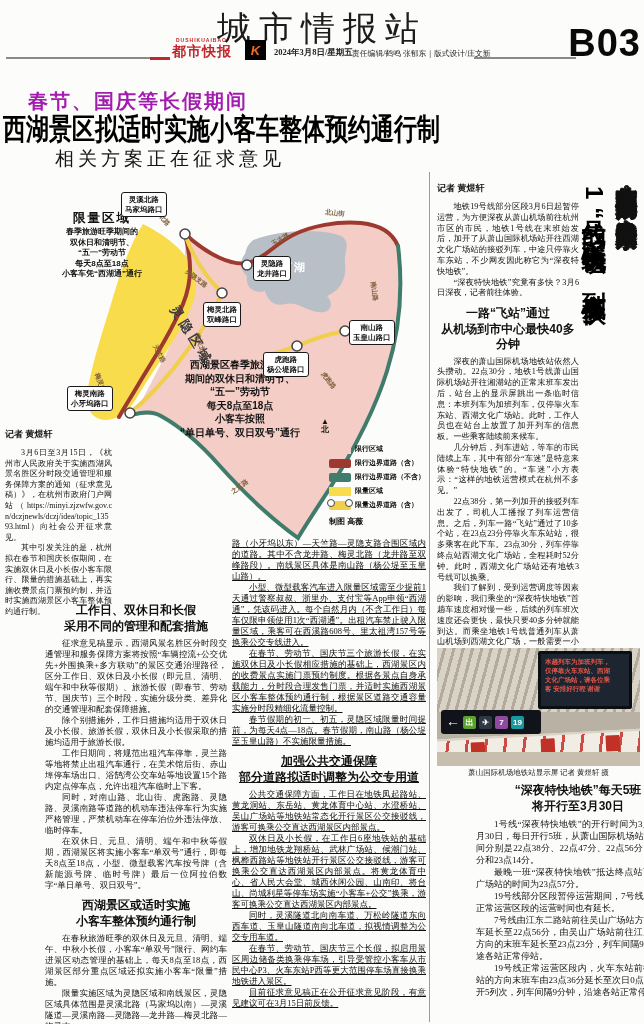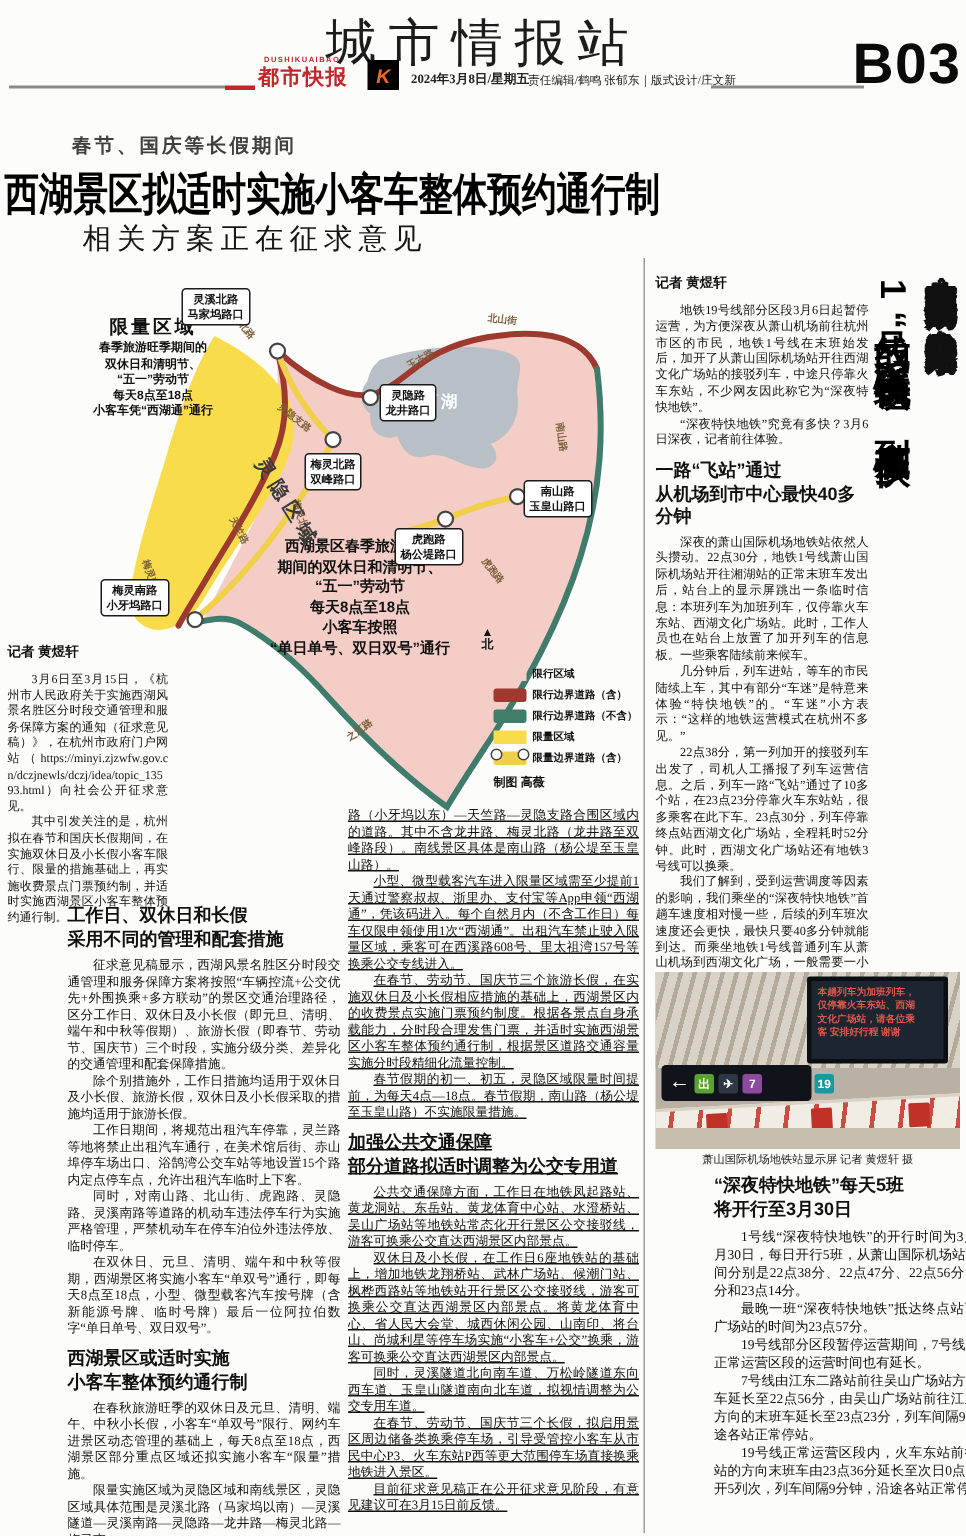--- a/index.html
+++ b/index.html
@@ -16,22 +16,22 @@
       color:#c1272d;letter-spacing:1px;}
   .brand-bar{left:150px;top:57px;width:20px;height:3px;background:#c1272d;}
   .k-box{left:245px;top:40px;width:21px;height:20px;background:#000;color:#f26a21;
       font-family:"Liberation Sans",sans-serif;font-weight:900;font-style:italic;font-size:13px;
       display:flex;align-items:center;justify-content:center;}
   .edition-date{left:274px;top:47px;font-size:8.5px;font-weight:700;color:#222;}
   .editor-credits{left:352px;top:47.5px;font-size:7.8px;color:#222;}
   .page-no{right:3px;top:22px;font-family:"Liberation Sans",sans-serif;font-size:38px;font-weight:900;
       color:#0a0a0a;letter-spacing:1px;}
   
-  .kicker{left:48px;top:88px;font-family:"Liberation Sans",sans-serif;font-size:13px;font-weight:600;
-      letter-spacing:2px;color:#404040;}
+  .kicker{left:28px;top:88px;font-family:"Liberation Sans",sans-serif;font-size:20px;font-weight:600;
+      letter-spacing:2px;color:#a21caf;}
   .headline{left:3px;top:110px;font-family:"Liberation Sans",sans-serif;font-size:23px;font-weight:900;
       white-space:nowrap;transform:scaleY(1.28);transform-origin:left top;color:#000;}
   .deck{left:42px;top:146px;font-size:19px;letter-spacing:4px;color:#151515;margin-left:13px;}
   .v-divider{left:429px;top:172px;width:1px;height:850px;background:#9a9a9a;}
   
   .map{left:35px;top:176px;width:390px;height:370px;}
   .map svg{position:absolute;left:0;top:0;}
   .callout{position:absolute;background:#fff;border:1px solid #1a1a1a;border-radius:3px;
       font-family:"Liberation Sans",sans-serif;font-weight:700;font-size:7.5px;line-height:9.5px;
       text-align:center;padding:2px 3px;white-space:nowrap;z-index:3;}
@@ -56,21 +56,21 @@
   .sw-yellow{background:#f8dc4c;}
   .sw-yroad{height:4px;background:#f0cf4a;border-radius:2px;position:relative;}
   .sw-yroad:before,.sw-yroad:after{content:"";position:absolute;top:-2px;width:6px;height:6px;border-radius:50%;
       background:#fff;border:1px solid #444;}
   .sw-yroad:before{left:-2px;} .sw-yroad:after{right:-2px;}
   .map-credit{font-size:8px;font-weight:700;margin-top:6px;}
   
   .byline{font-family:"Liberation Sans",sans-serif;font-size:9px;font-weight:700;margin:0 0 7px 0;}
   .p{font-size:8.5px;line-height:11px;text-indent:2em;margin:0;text-align:justify;word-break:break-all;}
   .subhead{font-family:"Liberation Sans",sans-serif;font-size:12px;font-weight:900;line-height:15.5px;
-      margin:7px 0 4px 0;text-indent:0;}
+      margin:7px 0 4px 0;text-indent:0;text-align:center;}
   .intro-col{left:5px;top:428px;width:107px;}
   .intro-col .p{font-size:8px;line-height:10.6px;}
   .colA{left:45px;top:596px;width:182px;}
   .colB{left:232px;top:538px;width:194px;text-decoration:underline;}
   
   .r-narrow{left:437px;top:182px;width:142px;}
   .r-narrow .p{font-size:8.2px;line-height:10.8px;}
   .r-wide{left:458px;top:783px;width:204px;margin-left:18px;}
   .r-wide .p{font-size:9px;line-height:12px;}
   .v-headline{writing-mode:vertical-rl;font-family:"Liberation Sans",sans-serif;font-weight:900;}
@@ -83,21 +83,21 @@
   .ceiling{position:absolute;left:0;top:0;width:203px;height:64px;
       background:repeating-linear-gradient(105deg,#d9d3c7 0 6px,#b3aa9b 6px 9px);}
   .screen{position:absolute;right:8px;top:3px;width:94px;height:58px;background:#1d2531;
       border:3px solid #0b0e13;border-radius:2px;padding:3px 4px;box-sizing:border-box;}
   .screen .sl{color:#e0574b;font-size:6.5px;line-height:9px;font-weight:700;white-space:nowrap;}
   .signboard{position:absolute;left:4px;top:62px;width:100px;height:24px;background:#10141a;border-radius:3px;
       display:flex;align-items:center;gap:3px;padding:0 5px;box-sizing:border-box;z-index:2;}
   .signboard .arrow{color:#fff;font-size:14px;font-weight:900;line-height:1;}
   .sign-sq{width:13px;height:13px;border-radius:2px;color:#fff;font-size:8px;font-weight:700;
       display:flex;align-items:center;justify-content:center;font-family:"Liberation Sans",sans-serif;flex:0 0 auto;}
-  .sq-exit{background:#5ba32e;} .sq-plane{background:#2e3744;} .sq-l7{background:#8d4a9e;} .sq-l19{background:#1899a1;margin-left:32px;}
+  .sq-exit{background:#5ba32e;} .sq-plane{background:#2e3744;} .sq-l7{background:#8d4a9e;} .sq-l19{background:#1899a1;}
   .banner{position:absolute;left:-6px;top:86px;width:220px;height:26px;background:#f2ede4;
       border-top:2px solid #d9d2c5;transform:rotate(-3deg);
       background-image:repeating-linear-gradient(100deg,rgba(200,50,40,0) 0 16px,rgba(197,48,40,.85) 16px 19px);}
   .banner .poster{position:absolute;top:3px;width:14px;height:16px;background:#c23128;border-radius:1px;}
   .wall{position:absolute;left:0;top:104px;width:203px;height:14px;background:#c8beae;}
   .caption{left:437px;top:768px;width:203px;font-size:7.5px;color:#222;text-align:center;}
   svg text{font-family:"Liberation Sans",sans-serif;}
 </style>
 </head>
 <body>

